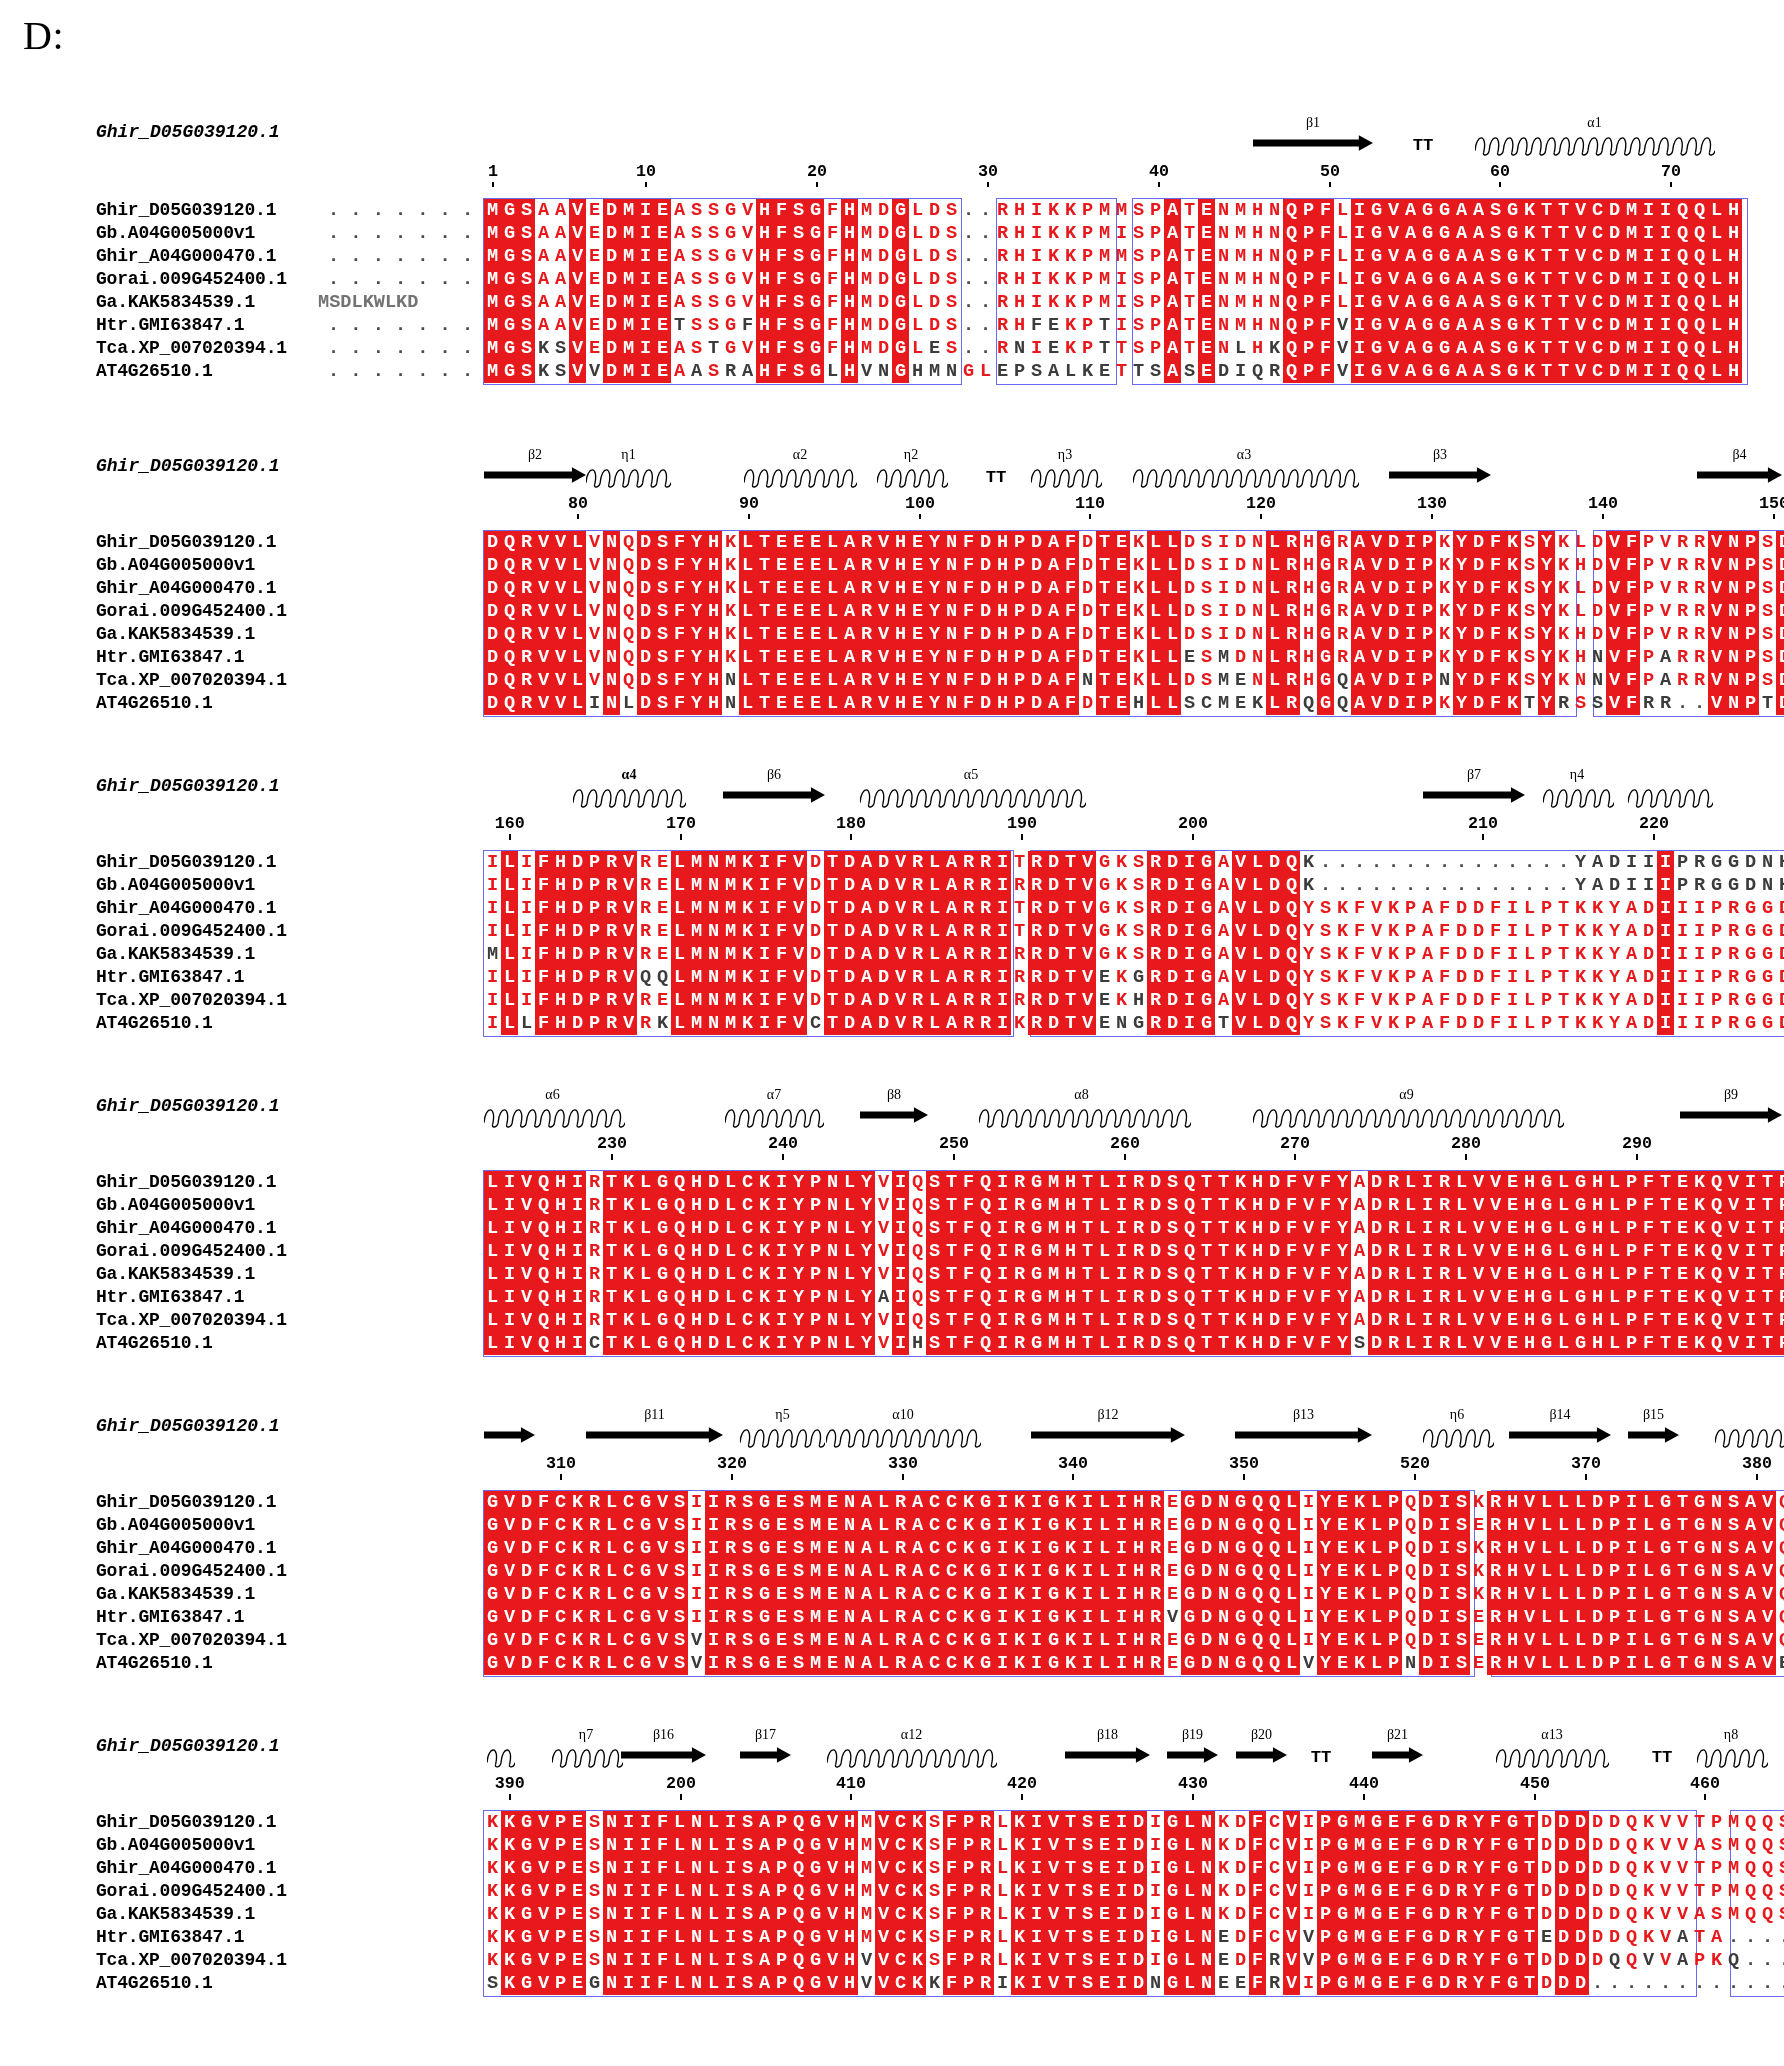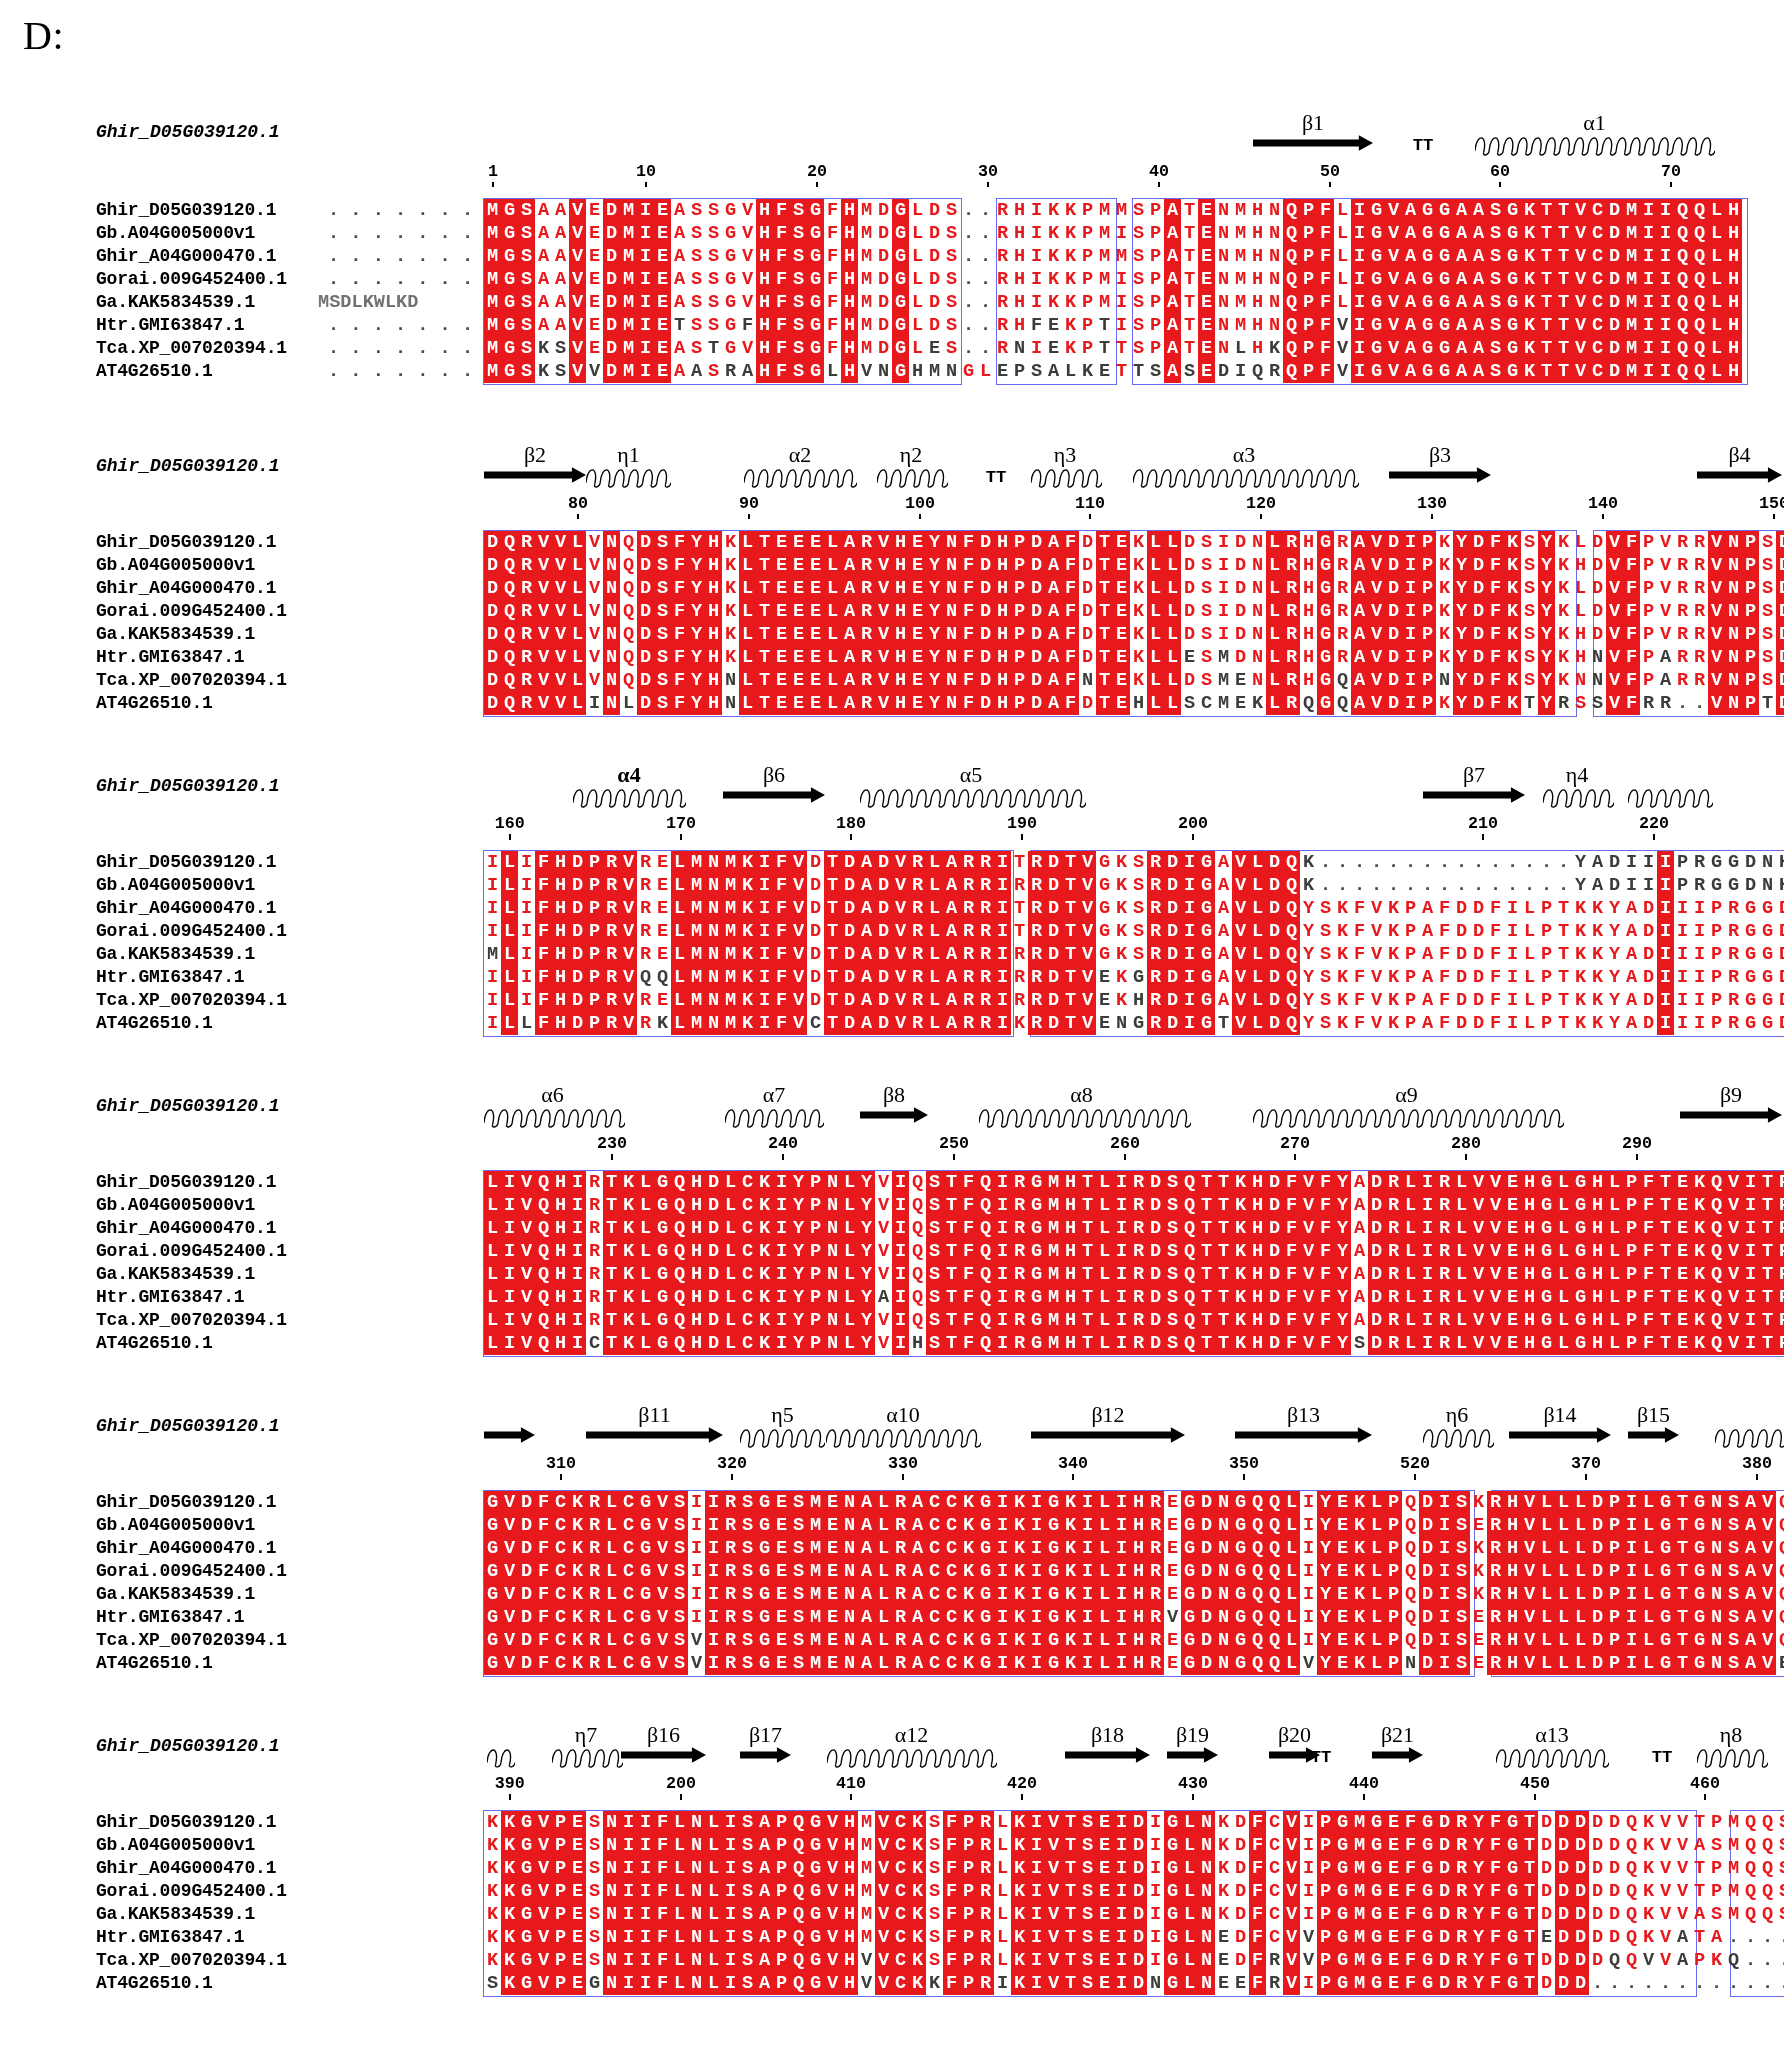--- a/index.html
+++ b/index.html
@@ -48,21 +48,21 @@
     left:var(--gridleft);
     height:55px;
   }
   .ss-el{
     position:absolute;
     bottom:0;
     text-align:center;
   }
   .ss-label{
     font-family:"Liberation Serif", serif;
-    font-size:22px;
+    font-size:14px;
     line-height:19px;
     white-space:nowrap;
     color:#000;
   }
   .ss-glyph{height:27px;position:relative;}
   .ss-glyph svg{display:block;margin:0 auto;}
   .ss-tt{
     font-family:"Liberation Mono", monospace;
     font-weight:bold;font-size:17.3px;line-height:27px;
   }
@@ -719,21 +719,21 @@
           </div>
         </div>
         <div class="ss-el" style="left: 683px; width: 51px;">
           <div class="ss-label">β19</div>
           <div class="ss-glyph">
             <svg width="51" height="22" viewBox="0 0 79.80000000000001 34">
               <path d="M 0 11.5 L 57.80000000000001 11.5 L 57.80000000000001 5 L 79.80000000000001 17 L 57.80000000000001 29 L 57.80000000000001 22.5 L 0 22.5 Z" fill="#000"></path>
             </svg>
           </div>
         </div>
-        <div class="ss-el" style="left: 785px; width: 51px;">
+        <div class="ss-el" style="left: 752px; width: 51px;">
           <div class="ss-label">β20</div>
           <div class="ss-glyph">
             <svg width="51" height="22" viewBox="0 0 79.80000000000001 34">
               <path d="M 0 11.5 L 57.80000000000001 11.5 L 57.80000000000001 5 L 79.80000000000001 17 L 57.80000000000001 29 L 57.80000000000001 22.5 L 0 22.5 Z" fill="#000"></path>
             </svg>
           </div>
         </div>
         <div class="ss-el" style="left: 820px; width: 34px;">
           <div class="ss-label" style="visibility: hidden;">TT</div>
           <div class="ss-glyph">

